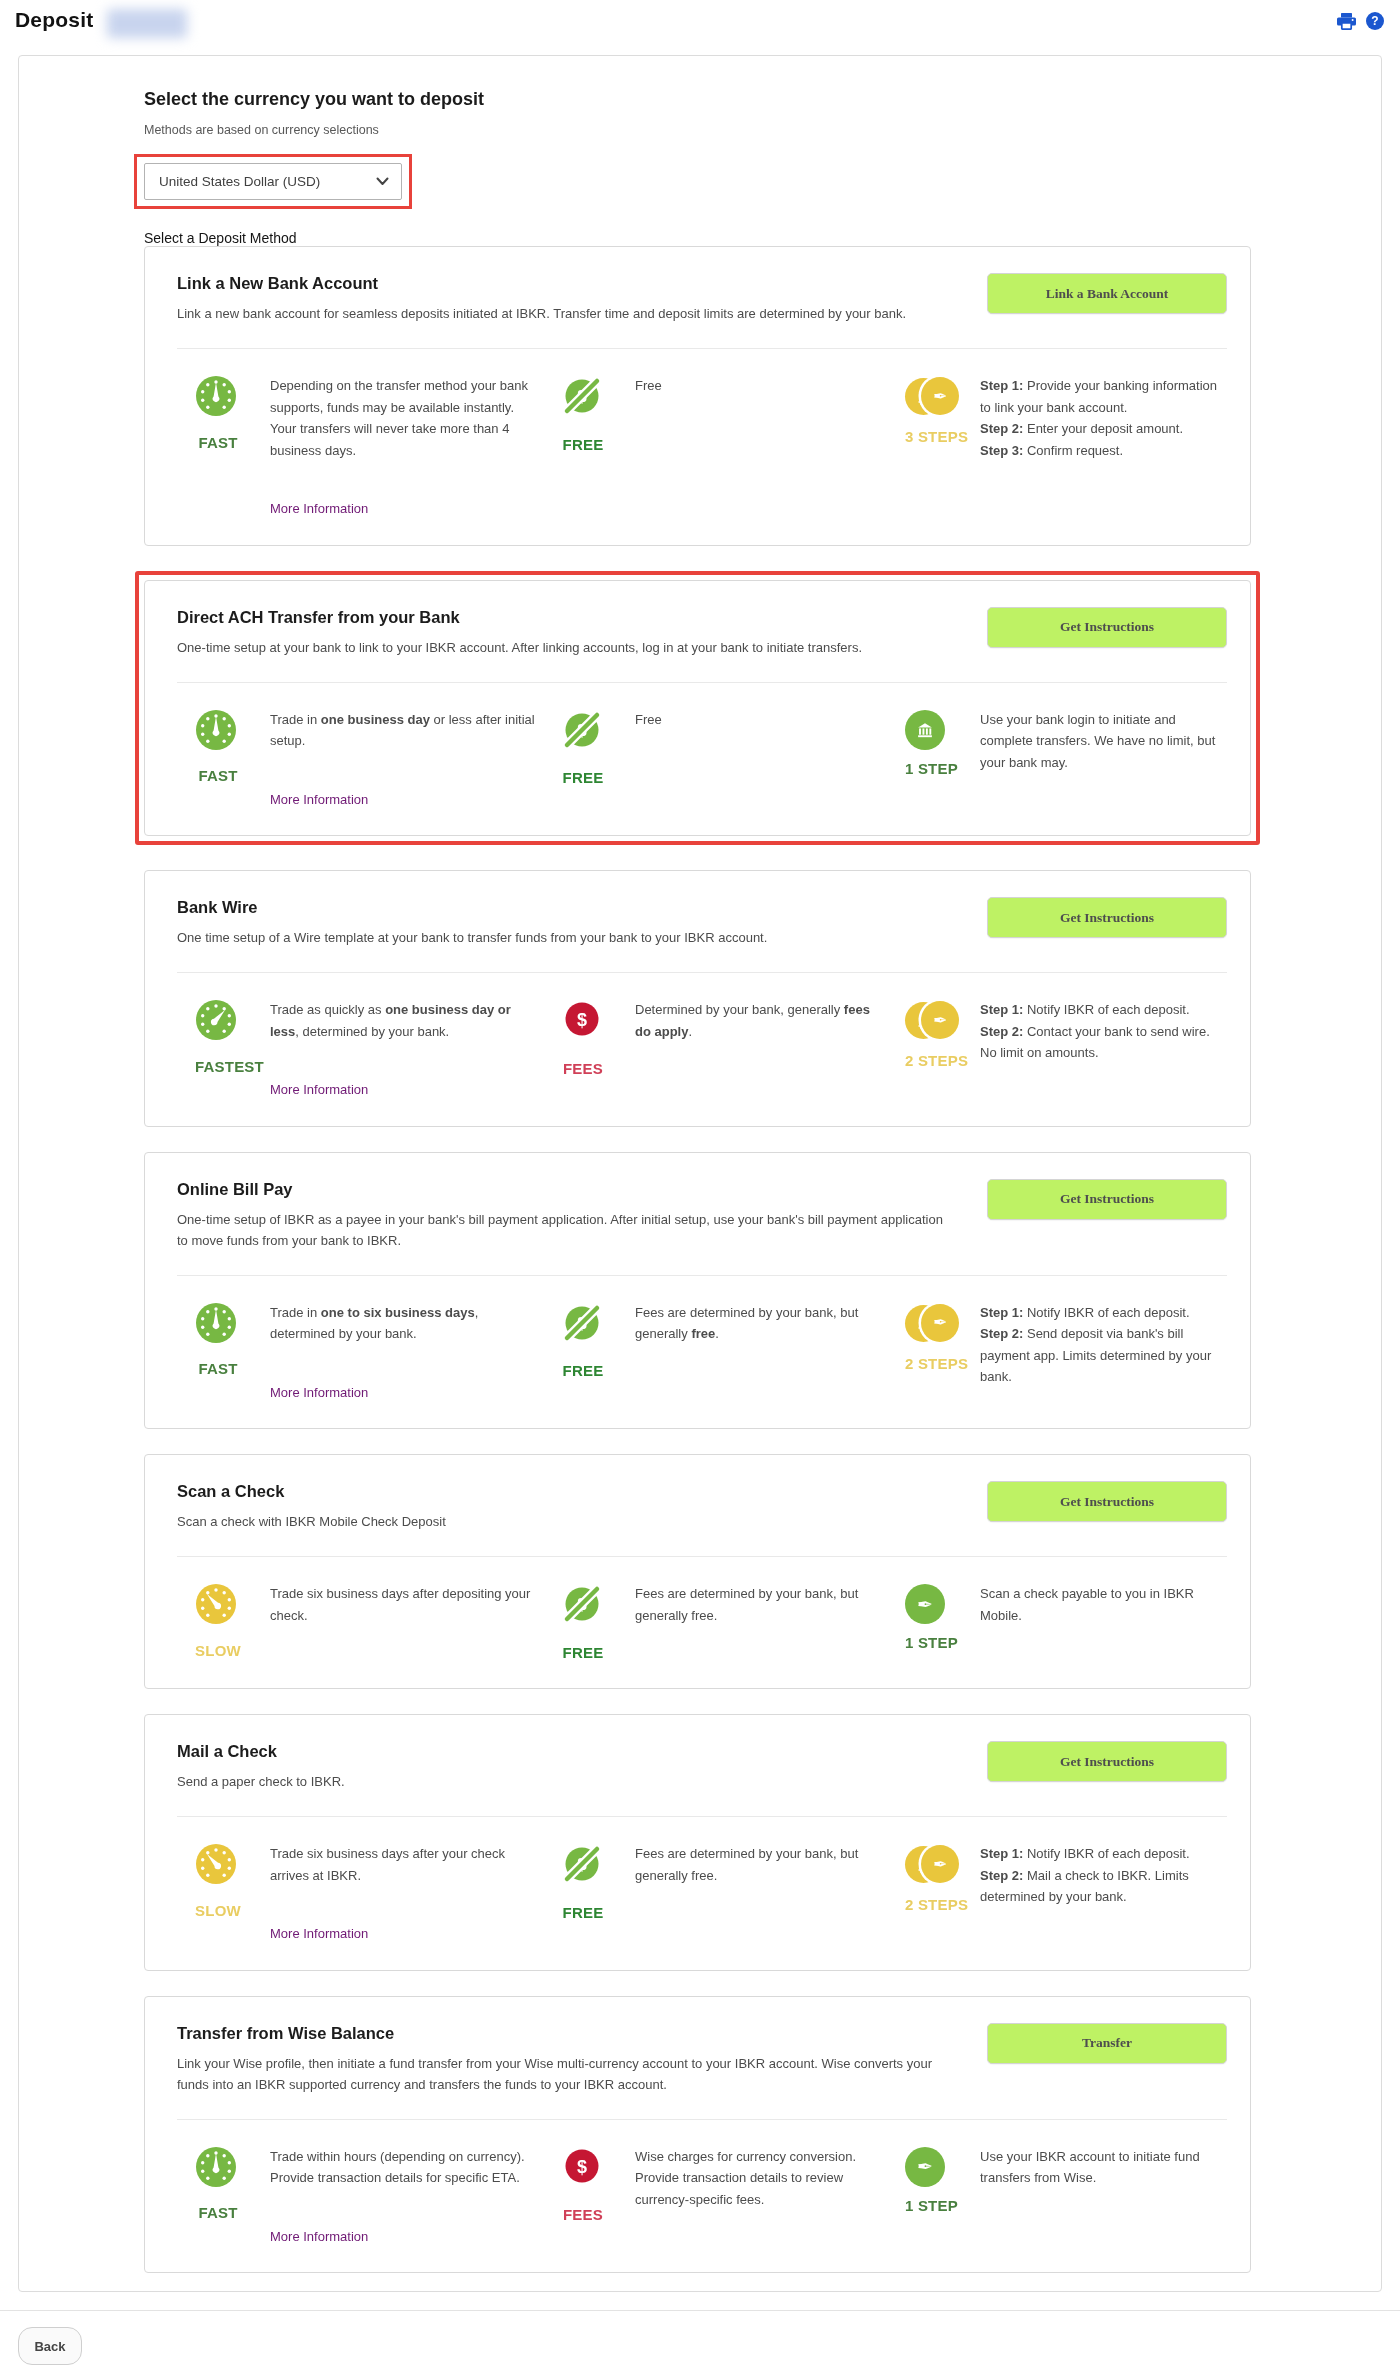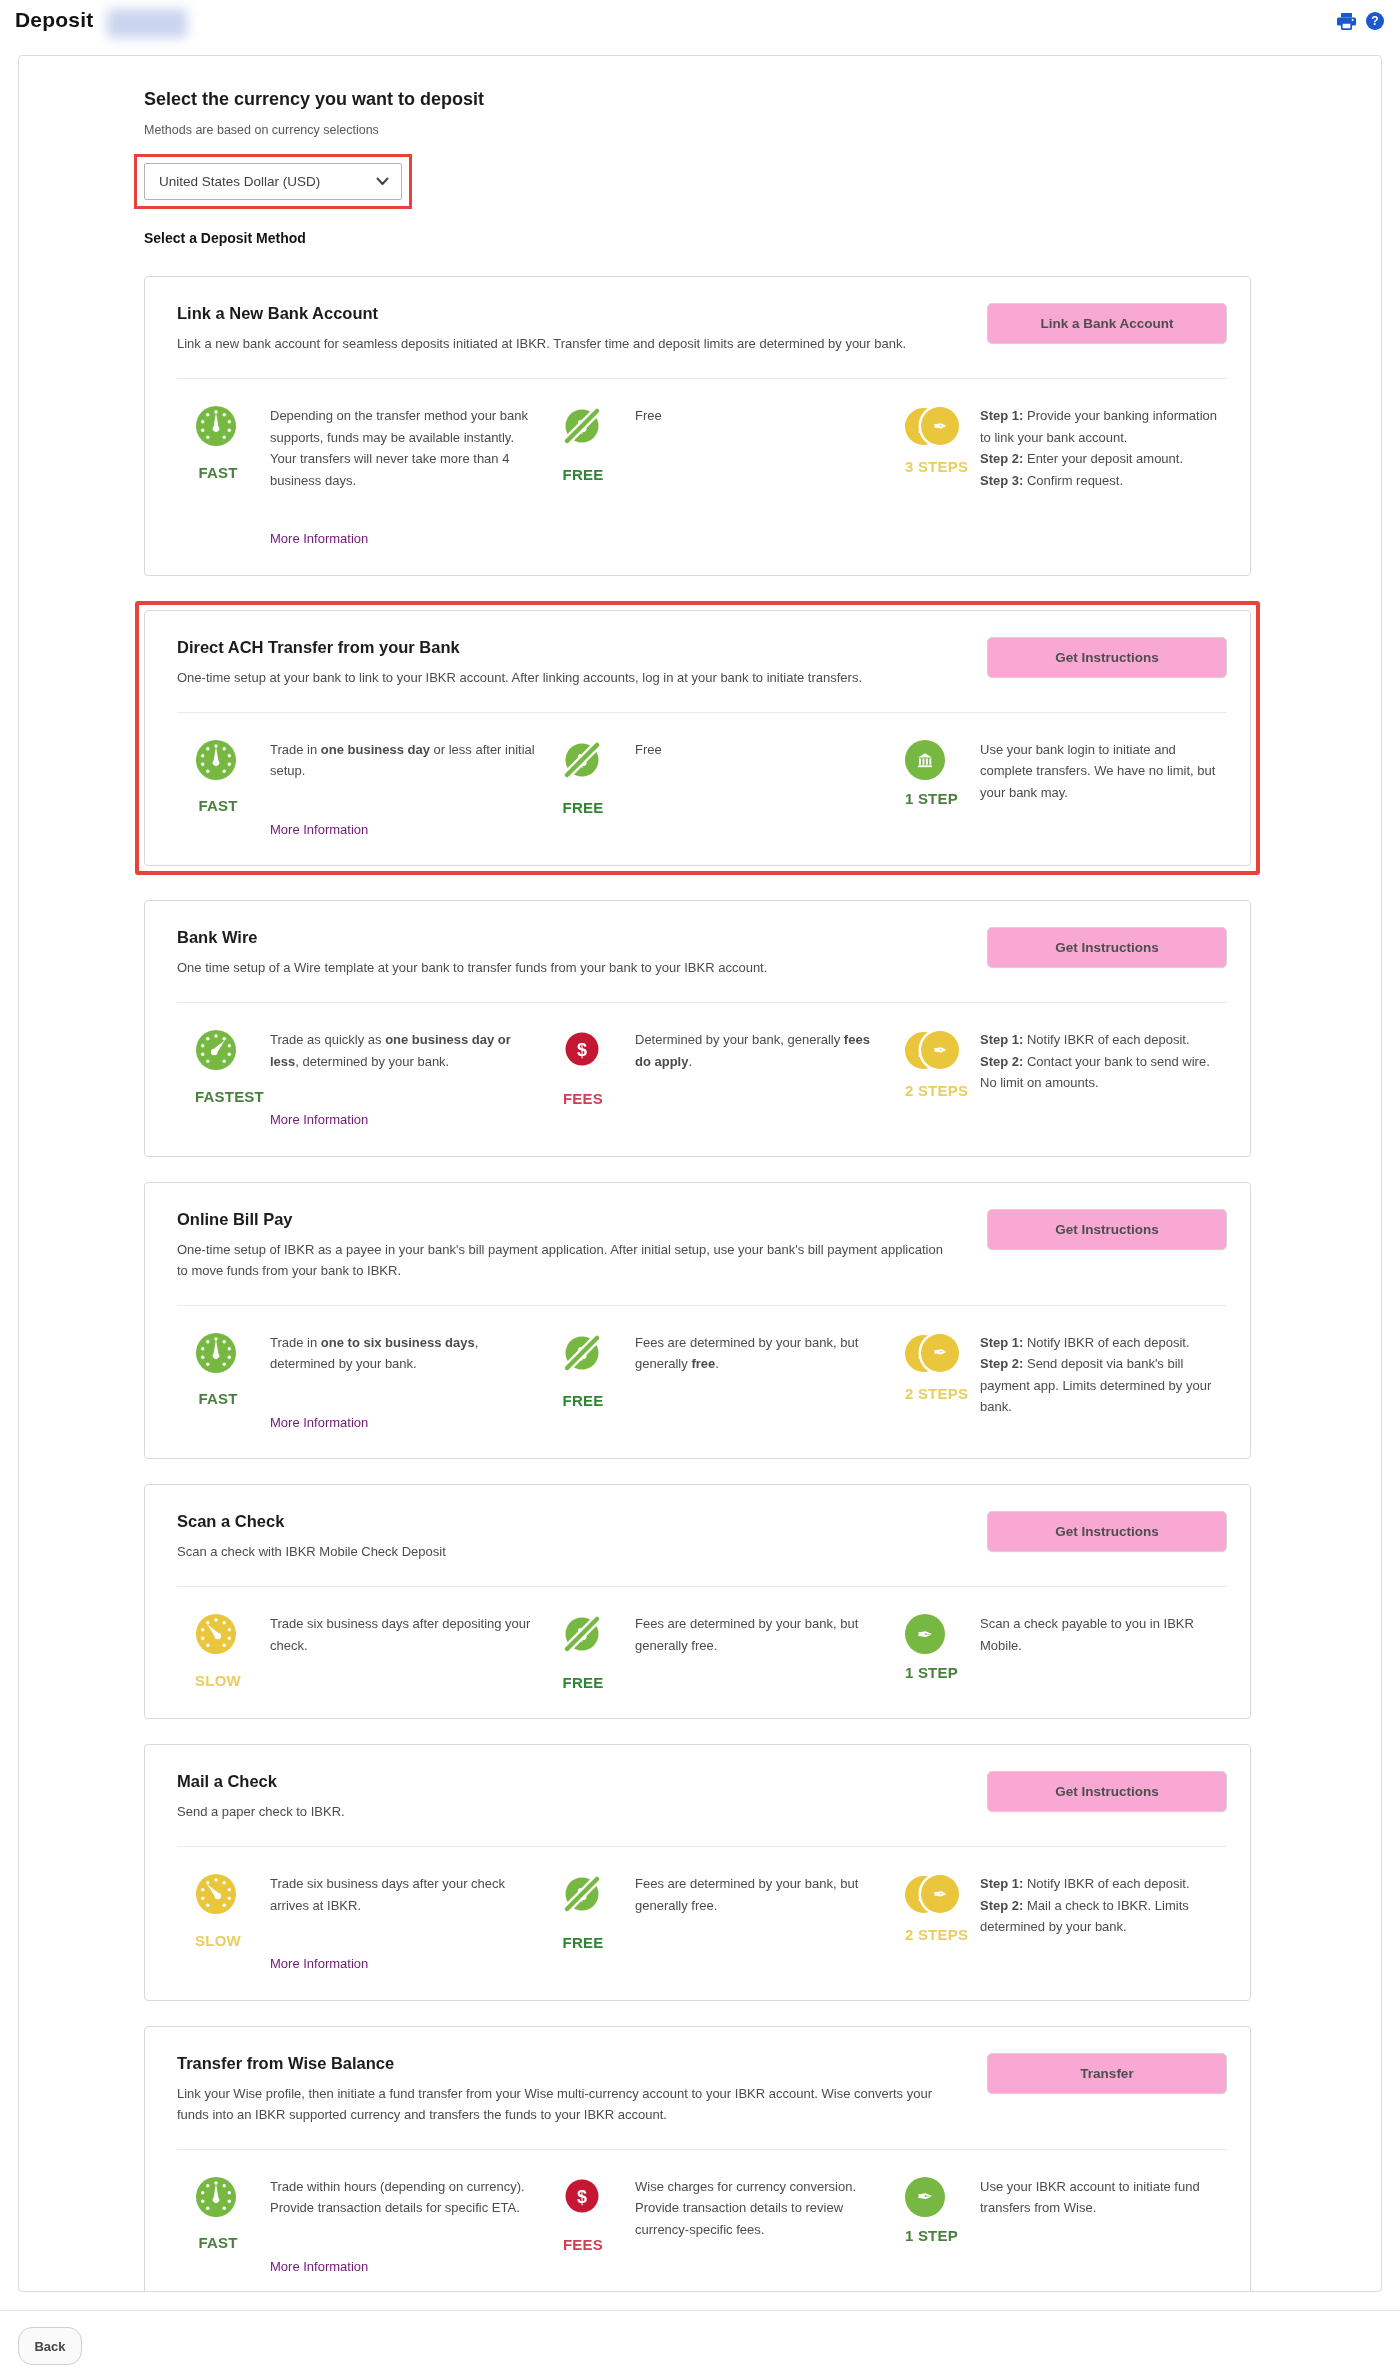--- a/index.html
+++ b/index.html
@@ -24,29 +24,29 @@
   .inner h2 { font-size:18px; font-weight:700; color:#1b1b1b; margin-bottom:13px; }
   .sub { font-size:12.5px; color:#585858; margin-bottom:17px; }
   
   .annotate-select { display:inline-block; border:3px solid #e8423b; padding:6px 7px; margin-left:-10px; }
   .hl-wrap { border:4px solid #e8423b; border-radius:3px; padding:5px; margin:0 -9px 25px -9px; }
   .hl-wrap .card { margin-bottom:0; }
   
   .select { width:258px; height:37px; border:1px solid #b3b3b3; border-radius:2px; background:#fff;
     display:flex; align-items:center; padding:0 12px 0 14px; font-size:13.5px; color:#404040; cursor:pointer; }
   .select .chev { margin-left:auto; display:flex; }
-  .method-h { font-size:14px; font-weight:700; color:#141414; margin:21px 0 30px 0; }
+  .method-h { font-size:14px; font-weight:400; color:#141414; margin:21px 0 0 0; }
   
   .card { position:relative; border:1px solid #d9d9d9; border-radius:4px; background:#fff;
     padding:27px 23px 25px 32px; margin-bottom:25px; }
   .card h4 { font-size:16.5px; font-weight:700; color:#1c1c1c; margin-bottom:10px; }
   .desc { font-size:13px; line-height:21px; color:#4c4c4c; max-width:770px; }
   .action { position:absolute; top:26px; right:23px; width:240px; height:41px;
-    background:#f9a8d4; border:1px solid #d4d4d4; border-radius:5px;
-    font-family:Liberation Sans, sans-serif; font-size:13.5px; font-weight:700; color:#4e4e4e;
+    background:#bef264; border:1px solid #d4d4d4; border-radius:5px;
+    font-family:Liberation Serif, serif; font-size:13.5px; font-weight:700; color:#4e4e4e;
     cursor:pointer; box-shadow:0 1px 1px rgba(0,0,0,.04); }
   .rule { border-top:1px solid #e9e9e9; margin-top:24px; }
   .details { margin-top:26px; display:grid; padding-left:18px;
     grid-template-columns:75px 265px 25px 75px 245px 25px 75px auto;
     font-size:13px; line-height:21.5px; color:#4c4c4c; }
   .details > :nth-child(1){grid-column:1;grid-row:1}
   .details > :nth-child(2){grid-column:2;grid-row:1}
   .details > :nth-child(3){grid-column:4;grid-row:1}
   .details > :nth-child(4){grid-column:5;grid-row:1}
   .details > :nth-child(5){grid-column:7;grid-row:1}

